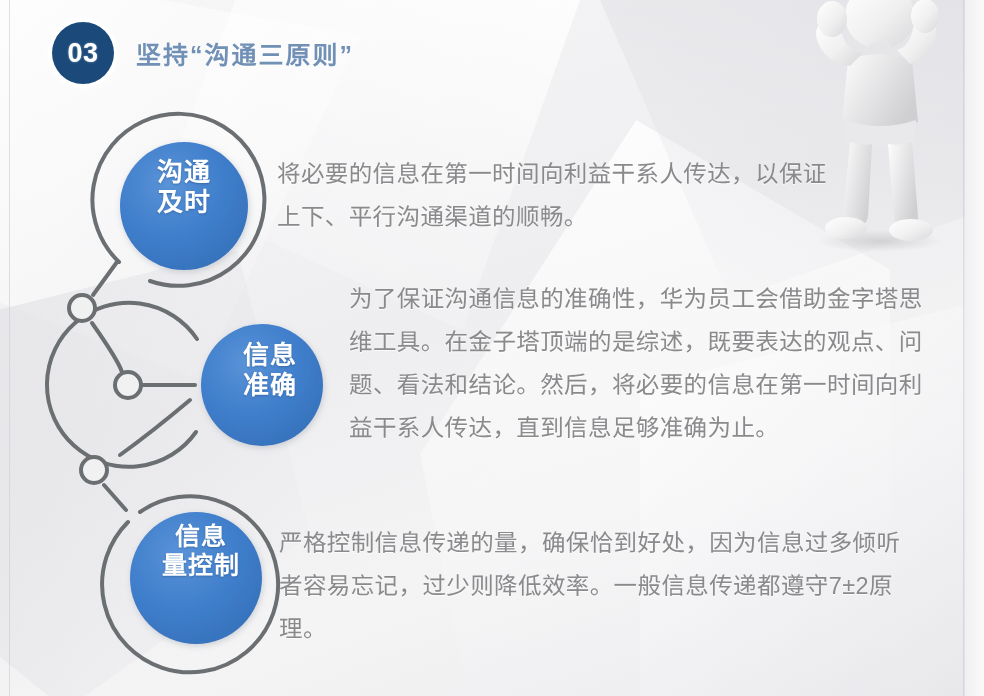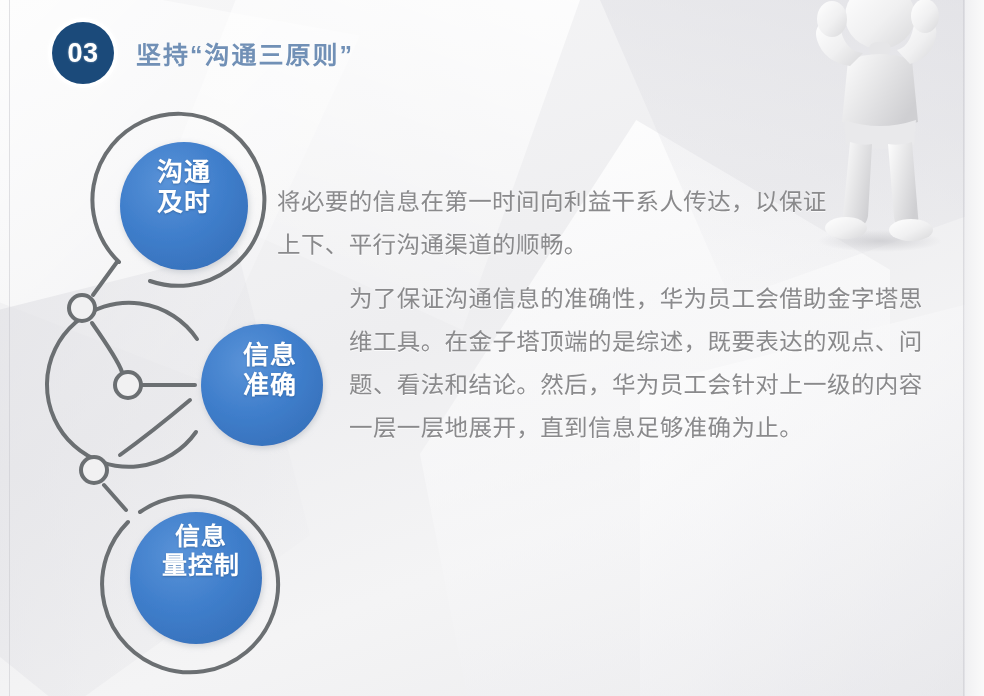--- a/index.html
+++ b/index.html
@@ -150,21 +150,21 @@
 
   
   .para {
     position: absolute;
     color: #8a8a8c;
     font-size: 23.5px;
     line-height: 43px;
     letter-spacing: 0.4px;
     text-shadow: 0 1px 0 rgba(255,255,255,0.75);
   }
-  #para-0 { left: 277px; top: 153px; width: 560px; margin-top: 28px; }
+  #para-0 { left: 277px; top: 153px; width: 560px; }
   #para-1 { left: 349px; top: 278px; width: 578px; }
   #para-2 { left: 279px; top: 522px; width: 640px; }
 </style>
 </head>
 <body>
 
 <div id="slide">
 
   <div class="bg-base"></div>
   <div class="facet facet-a"></div>
@@ -267,15 +267,16 @@
   </svg>
 
   <div class="node-label" id="label-0">沟通
 及时</div>
   <div class="node-label" id="label-1">信息
 准确</div>
   <div class="node-label" id="label-2">信息
 量控制</div>
 
   <div class="para" id="para-0">将必要的信息在第一时间向利益干系人传达，以保证上下、平行沟通渠道的顺畅。</div>
-  <div class="para" id="para-1">为了保证沟通信息的准确性，华为员工会借助金字塔思维工具。在金子塔顶端的是综述，既要表达的观点、问题、看法和结论。然后，华为员工会针对上一级的内容一层一层地展开，直到信息足够准确为止。</div>
+  <div class="para" id="para-1">为了保证沟通信息的准确性，华为员工会借助金字塔思维工具。在金子塔顶端的是综述，既要表达的观点、问题、看法和结论。然后，将必要的信息在第一时间向利益干系人传达，直到信息足够准确为止。</div>
+  <div class="para" id="para-2">严格控制信息传递的量，确保恰到好处，因为信息过多倾听者容易忘记，过少则降低效率。一般信息传递都遵守7±2原理。</div>
 
 </div>
 
 </body></html>

